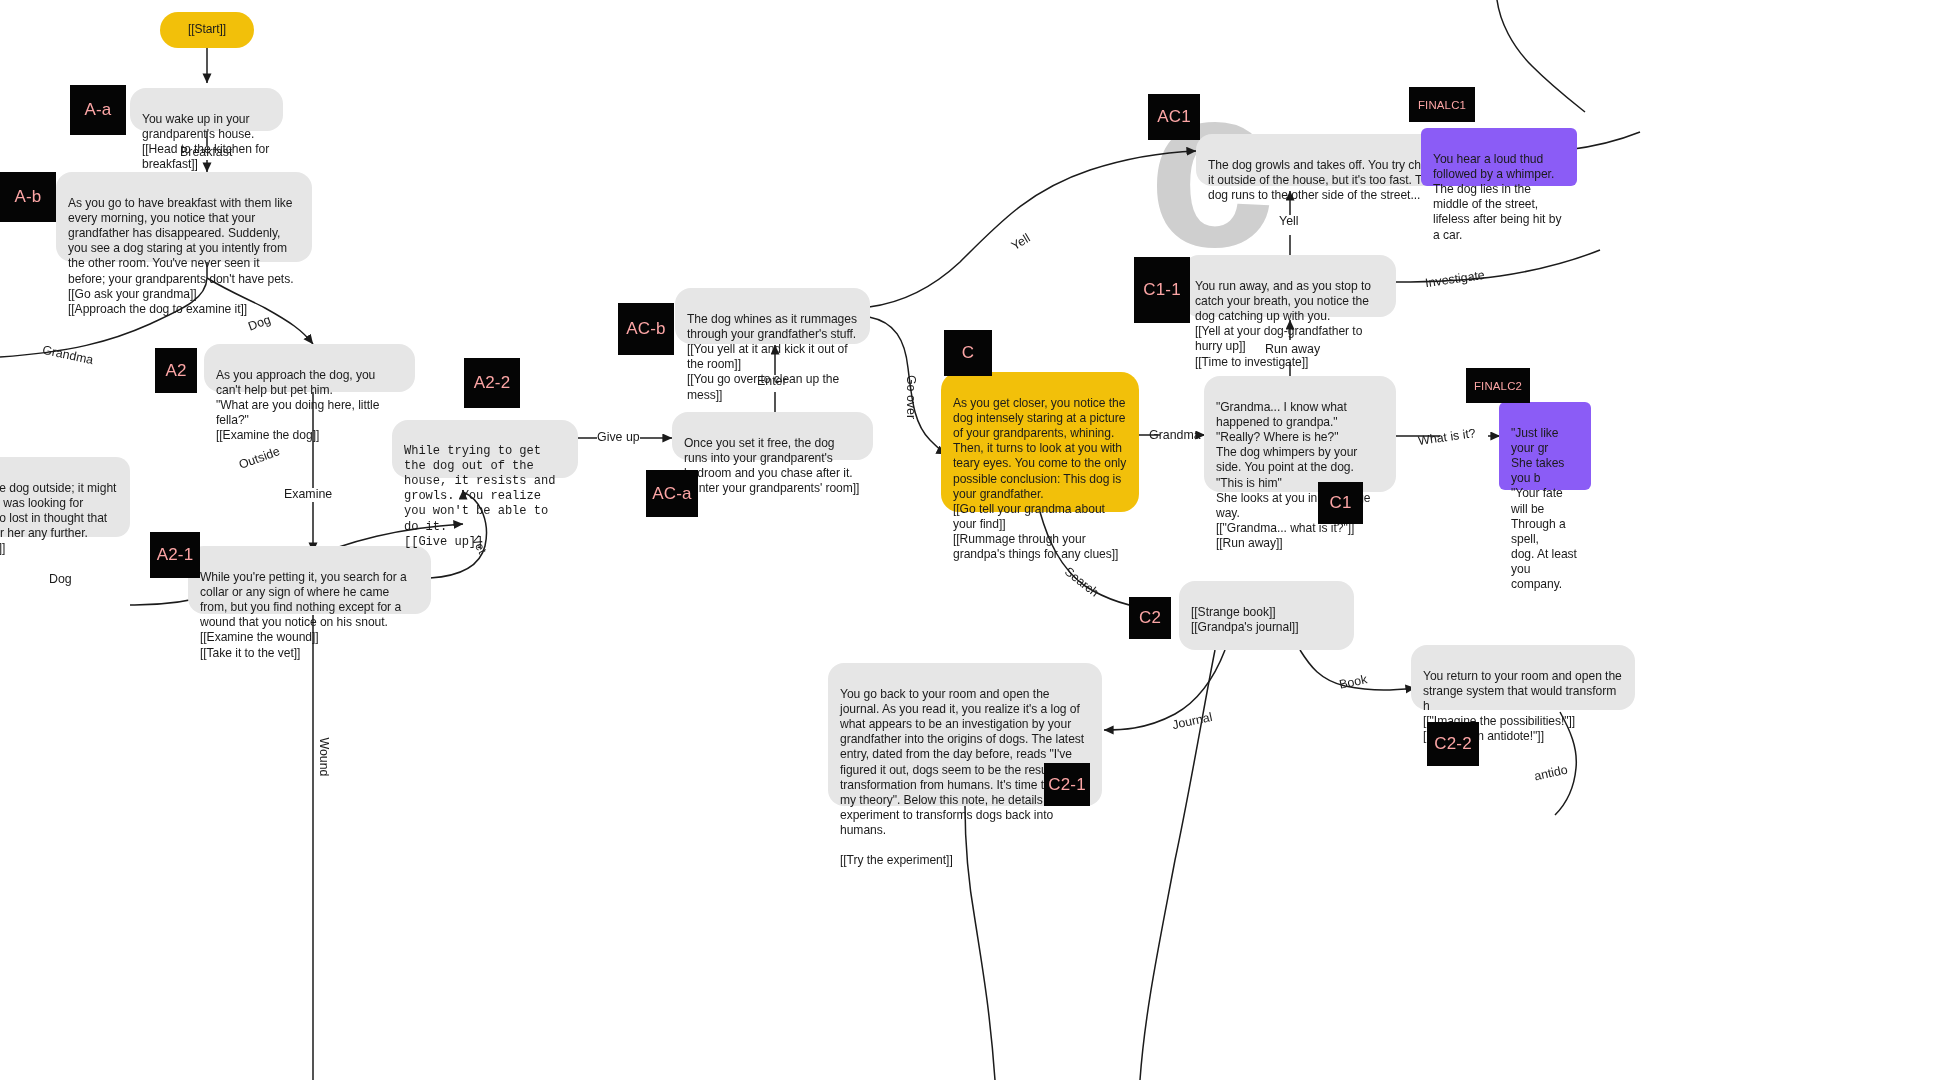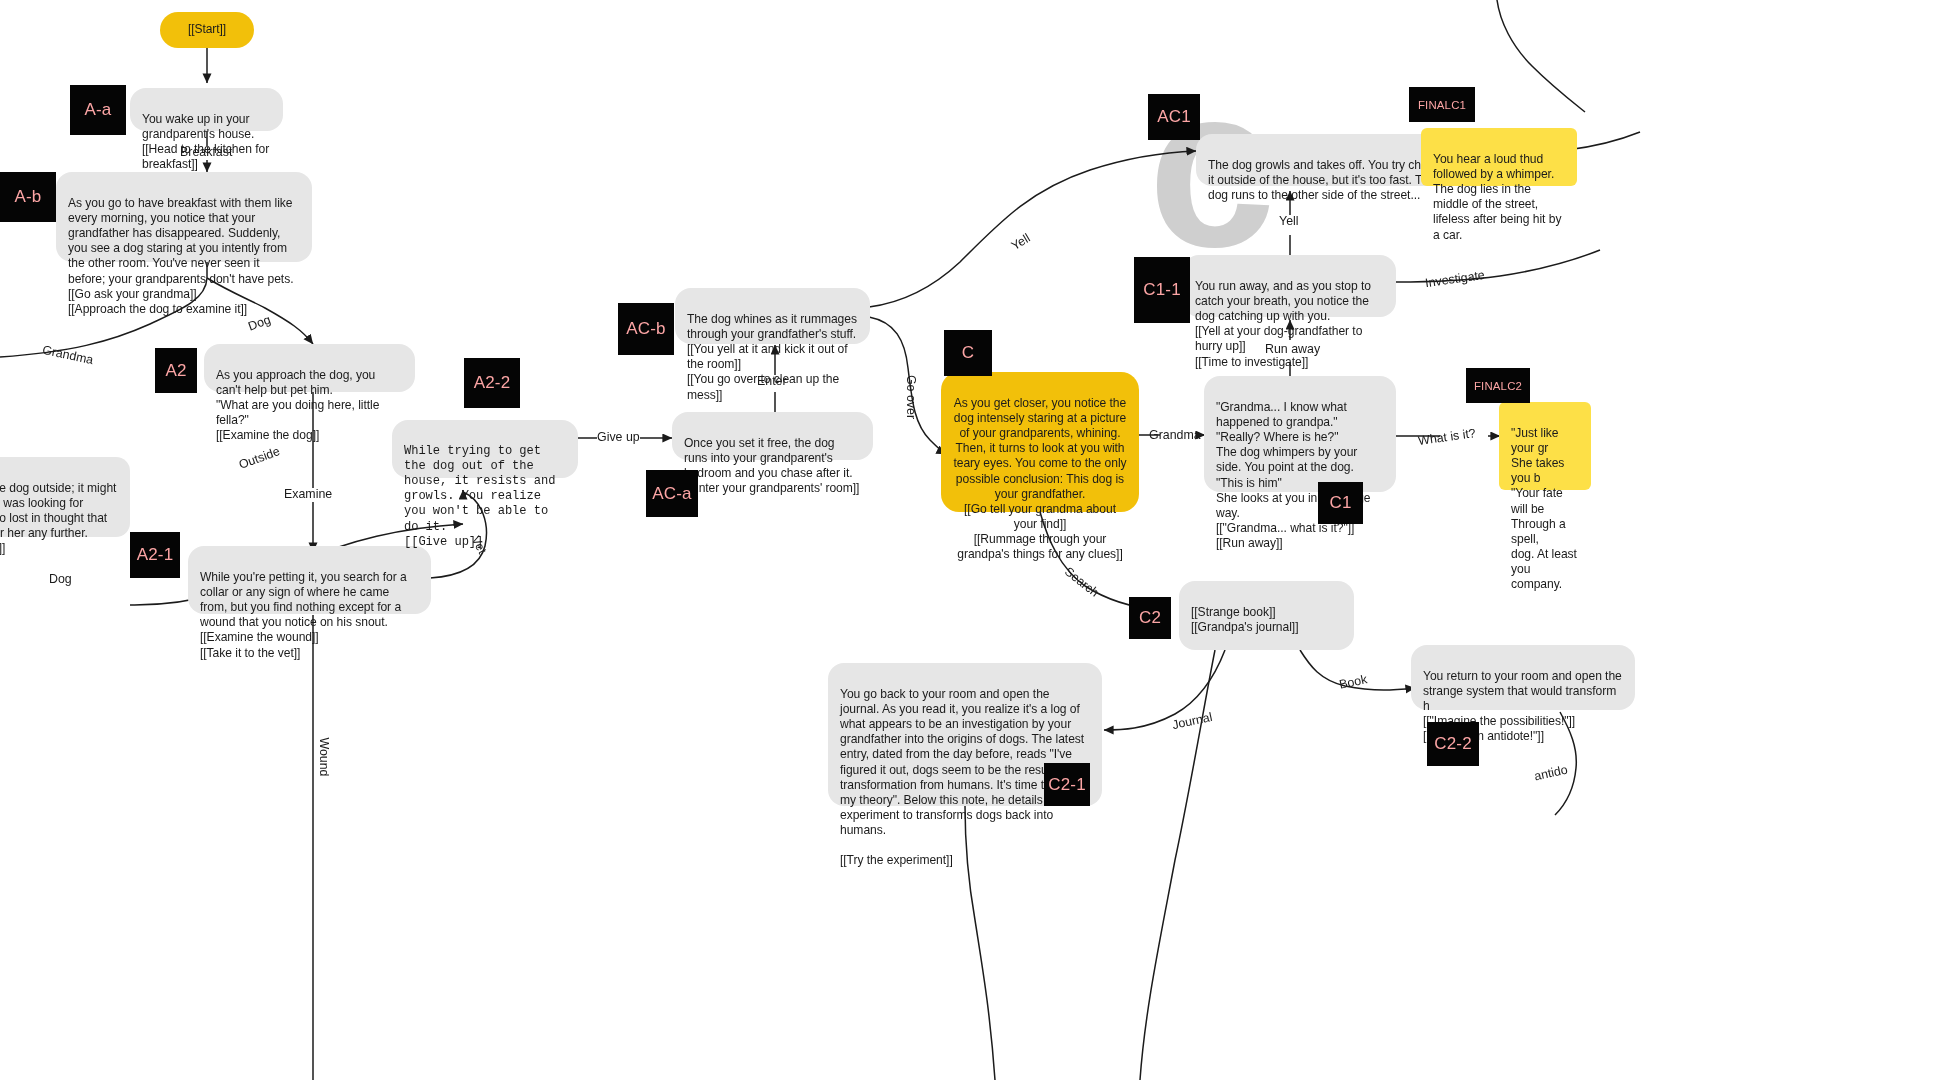--- a/index.html
+++ b/index.html
@@ -43,22 +43,22 @@
     border-radius: 16px;
     padding: 9px 12px 10px 12px;
     font-size: 12.1px;
     line-height: 15.1px;
     color: #1b1b1b;
     background: #e6e6e6;
     white-space: pre-line;
     letter-spacing: -0.05px;
   }
   .passage.gray   { background: #e6e6e6; }
-  .passage.yellow { background: #f2c00a; border-radius: 18px; text-align: center; }
-  .passage.green  { background: #fde047; border-radius: 6px; }
+  .passage.yellow { background: #f2c00a; border-radius: 18px; }
+  .passage.green  { background: #8b5cf6; border-radius: 6px; }
 
   
   .tag {
     position: absolute;
     background: #050505;
     color: #fca5a5;
     display: flex;
     align-items: center;
     justify-content: center;
     font-size: 17px;
@@ -231,21 +231,21 @@
 
   <div class="tag" style="left:155px; top:348px; width:42px; height:45px;">
     <span>A2</span>
   </div>
   <div class="passage gray" style="left:204px; top:344px; width:211px; height:48px;">
     <span>As you approach the dog, you can't help but pet him.
 "What are you doing here, little fella?"
 [[Examine the dog]]</span>
   </div>
 
-  <div class="tag" style="left:130px; top:532px; width:50px; height:46px;">
+  <div class="tag" style="left:150px; top:532px; width:50px; height:46px;">
     <span>A2-1</span>
   </div>
   <div class="passage gray" style="left:188px; top:546px; width:243px; height:68px;">
     <span>While you're petting it, you search for a collar or any sign of where he came from,  but you find nothing except for a wound that you notice on his snout.
 [[Examine the wound]]
 [[Take it to the vet]]</span>
   </div>
 
   <div class="tag" style="left:464px; top:358px; width:56px; height:50px;">
     <span>A2-2</span>

